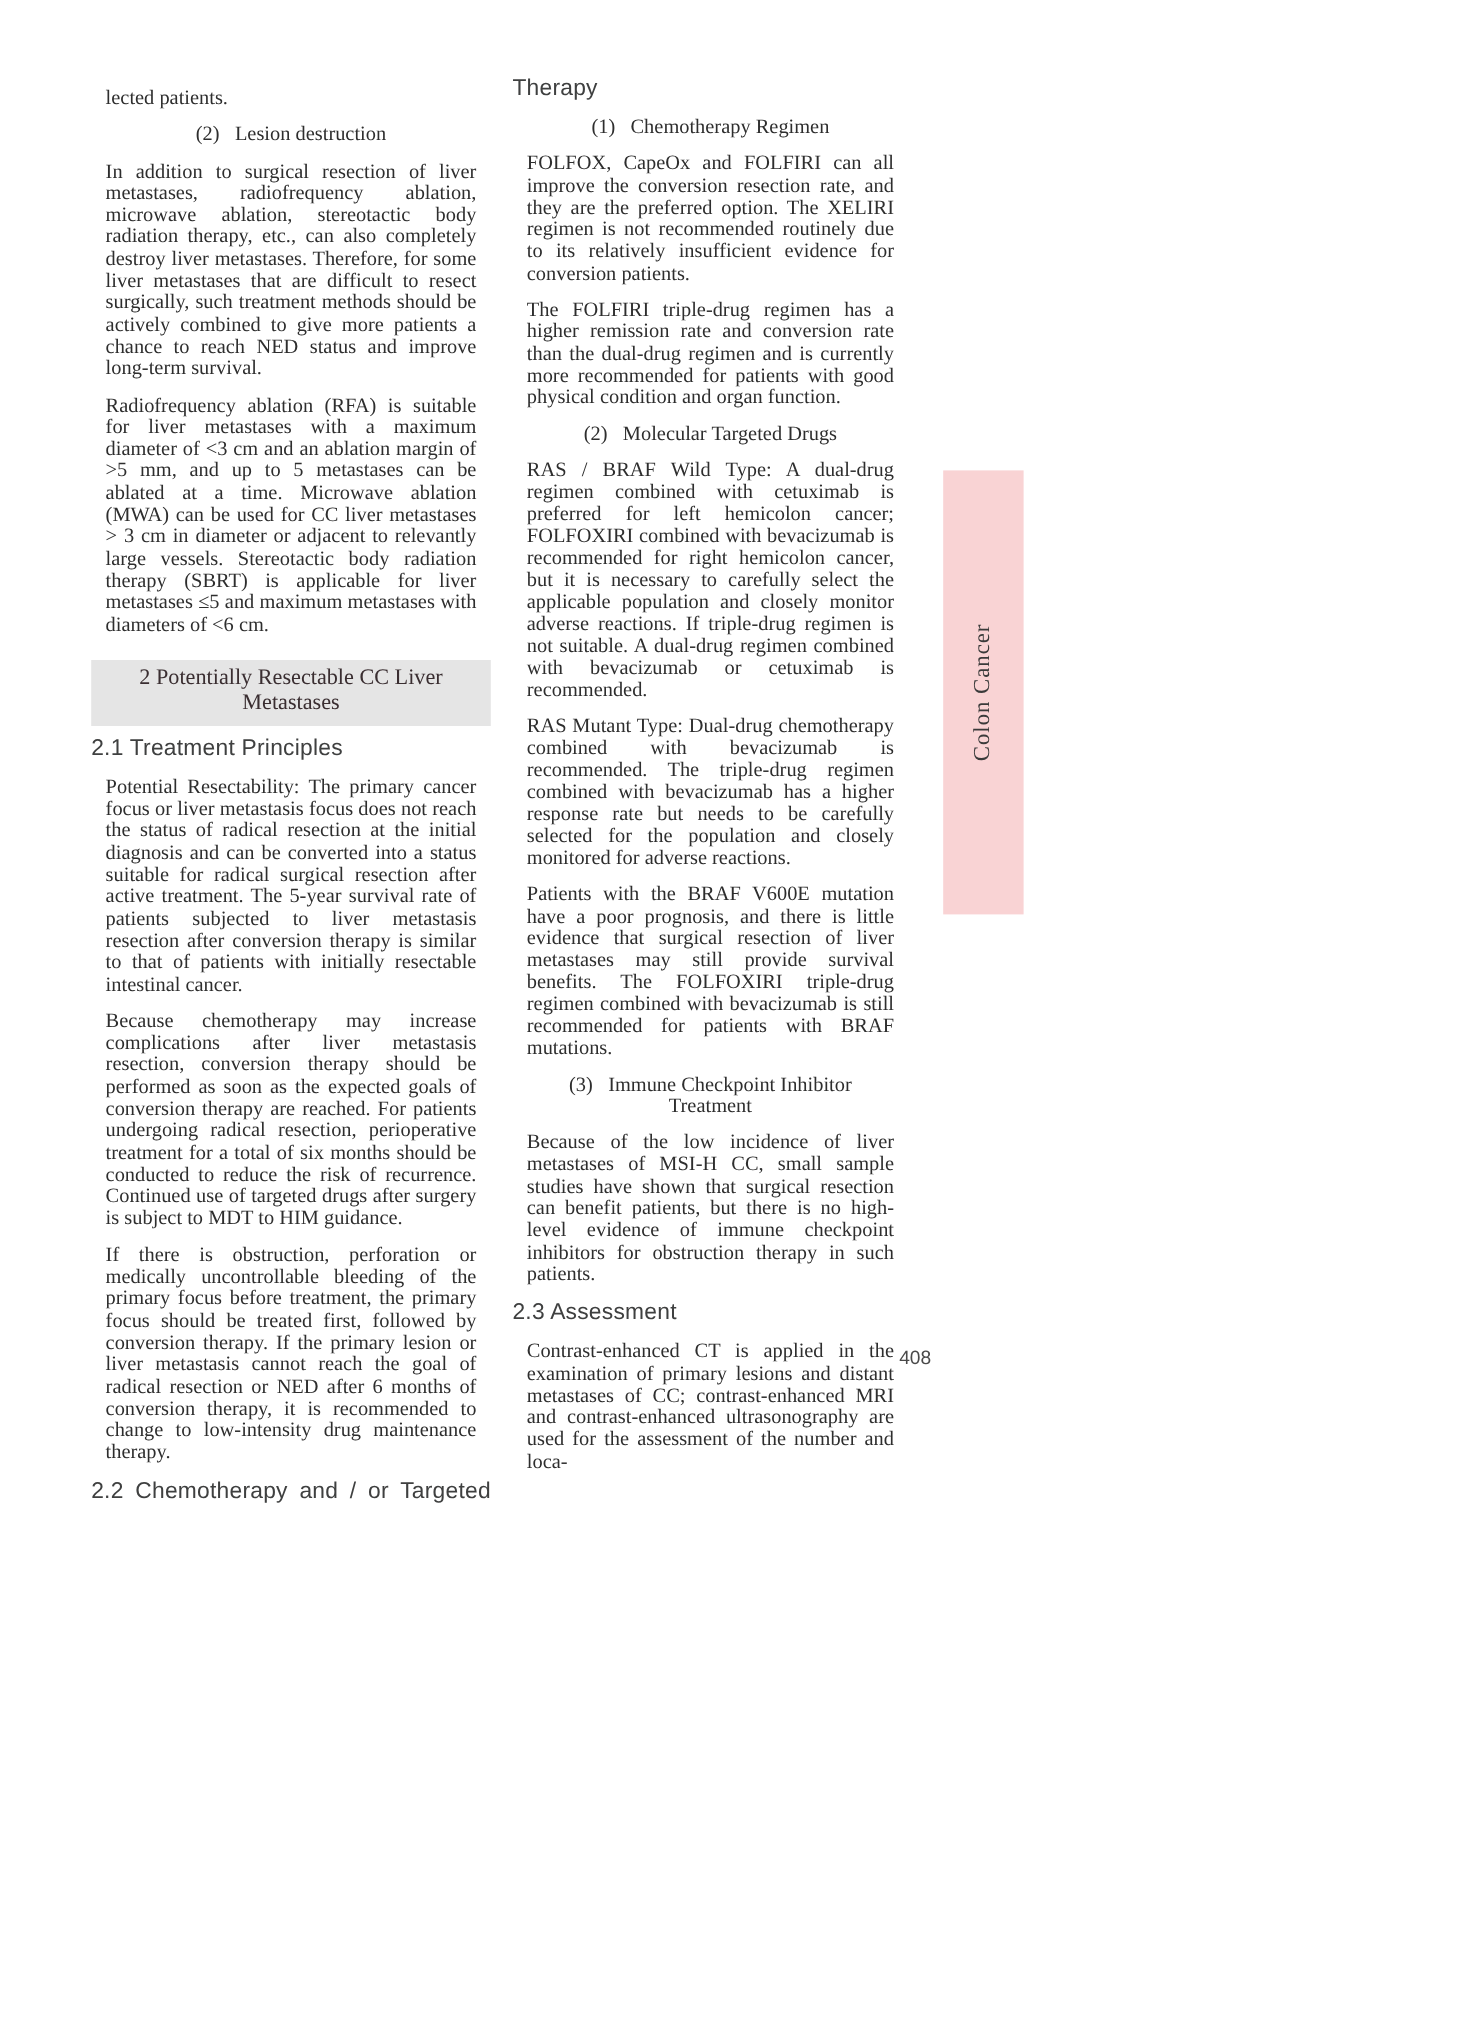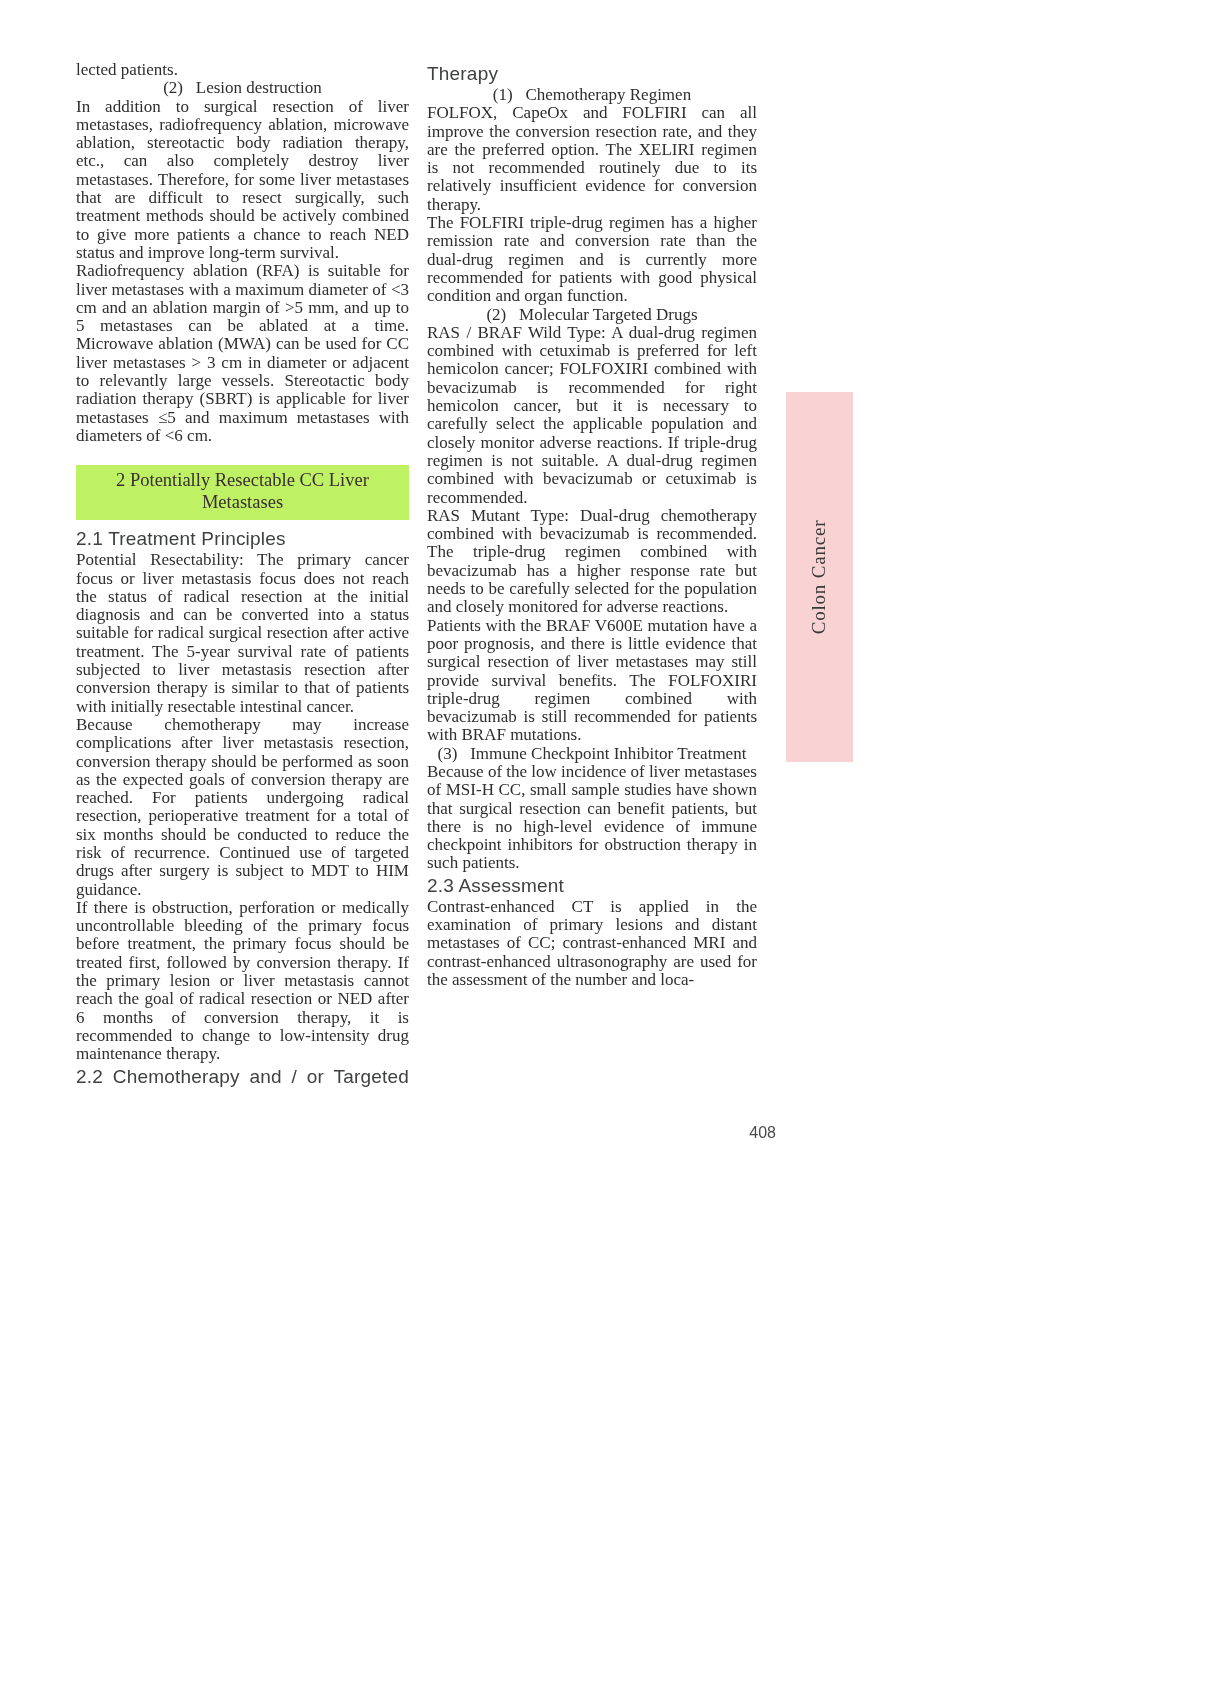--- a/index.html
+++ b/index.html
@@ -10,21 +10,21 @@
     position: relative;
     font-family: "Liberation Serif", serif;
   }
   .page { position: absolute; inset: 0; overflow: hidden; }
 
   .col { position: absolute; top: 61px; }
   .col-left  { left: 76px;  width: 333px; }
   .col-right { left: 427px; width: 330px; }
 
   .body {
-    margin: 0;
+    margin: 12px;
     font-size: 17px;
     line-height: 18.3px;
     text-align: justify;
     color: #2e2e2e;
   }
   .item {
     white-space: pre-wrap;
     text-align: center;
   }
 
@@ -34,21 +34,21 @@
     font-weight: 400;
     font-size: 19px;
     line-height: 22px;
     color: #3f4040;
     letter-spacing: 0.2px;
   }
   .h-just { text-align: justify; text-align-last: justify; }
 
   .section-box {
     margin: 20px 0 8px;
-    background: #bef264;
+    background: #e5e5e5;
     text-align: center;
     padding: 5px 8px 7px;
     font-size: 18.5px;
     line-height: 21.5px;
     color: #3a2e31;
   }
 
   .side-tab {
     position: absolute;
     left: 786px;
@@ -97,21 +97,21 @@
     <h2 class="h-sans">2.1 Treatment Principles</h2>
     <p class="body">Potential Resectability: The primary cancer focus or liver metastasis focus does not reach the status of radical resection at the initial diagnosis and can be converted into a status suitable for radical surgical resection after active treatment. The 5-year survival rate of patients subjected to liver metastasis resection after conversion therapy is similar to that of patients with initially resectable intestinal cancer.</p>
     <p class="body">Because chemotherapy may increase complications after liver metastasis resection, conversion therapy should be performed as soon as the expected goals of conversion therapy are reached. For patients undergoing radical resection, perioperative treatment for a total of six months should be conducted to reduce the risk of recurrence. Continued use of targeted drugs after surgery is subject to MDT to HIM guidance.</p>
     <p class="body">If there is obstruction, perforation or medically uncontrollable bleeding of the primary focus before treatment, the primary focus should be treated first, followed by conversion therapy. If the primary lesion or liver metastasis cannot reach the goal of radical resection or NED after 6 months of conversion therapy, it is recommended to change to low-intensity drug maintenance therapy.</p>
     <h2 class="h-sans h-just">2.2 Chemotherapy and / or Targeted</h2>
   </section>
 
   <section class="col col-right">
     <h2 class="h-sans">Therapy</h2>
     <p class="body item">(1)   Chemotherapy Regimen</p>
-    <p class="body">FOLFOX, CapeOx and FOLFIRI can all improve the conversion resection rate, and they are the preferred option. The XELIRI regimen is not recommended routinely due to its relatively insufficient evidence for conversion therapy.</p>
+    <p class="body">FOLFOX, CapeOx and FOLFIRI can all improve the conversion resection rate, and they are the preferred option. The XELIRI regimen is not recommended routinely due to its relatively insufficient evidence for conversion patients.</p>
     <p class="body">The FOLFIRI triple-drug regimen has a higher remission rate and conversion rate than the dual-drug regimen and is currently more recommended for patients with good physical condition and organ function.</p>
     <p class="body item">(2)   Molecular Targeted Drugs</p>
     <p class="body">RAS / BRAF Wild Type: A dual-drug regimen combined with cetuximab is preferred for left hemicolon cancer; FOLFOXIRI combined with bevacizumab is recommended for right hemicolon cancer, but it is necessary to carefully select the applicable population and closely monitor adverse reactions. If triple-drug regimen is not suitable. A dual-drug regimen combined with bevacizumab or cetuximab is recommended.</p>
     <p class="body">RAS Mutant Type: Dual-drug chemotherapy combined with bevacizumab is recommended. The triple-drug regimen combined with bevacizumab has a higher response rate but needs to be carefully selected for the population and closely monitored for adverse reactions.</p>
     <p class="body">Patients with the BRAF V600E mutation have a poor prognosis, and there is little evidence that surgical resection of liver metastases may still provide survival benefits. The FOLFOXIRI triple-drug regimen combined with bevacizumab is still recommended for patients with BRAF mutations.</p>
     <p class="body item">(3)   Immune Checkpoint Inhibitor Treatment</p>
     <p class="body">Because of the low incidence of liver metastases of MSI-H CC, small sample studies have shown that surgical resection can benefit patients, but there is no high-level evidence of immune checkpoint inhibitors for obstruction therapy in such patients.</p>
     <h2 class="h-sans">2.3 Assessment</h2>
     <p class="body">Contrast-enhanced CT is applied in the examination of primary lesions and distant metastases of CC; contrast-enhanced MRI and contrast-enhanced ultrasonography are used for the assessment of the number and loca-</p>
   </section>

